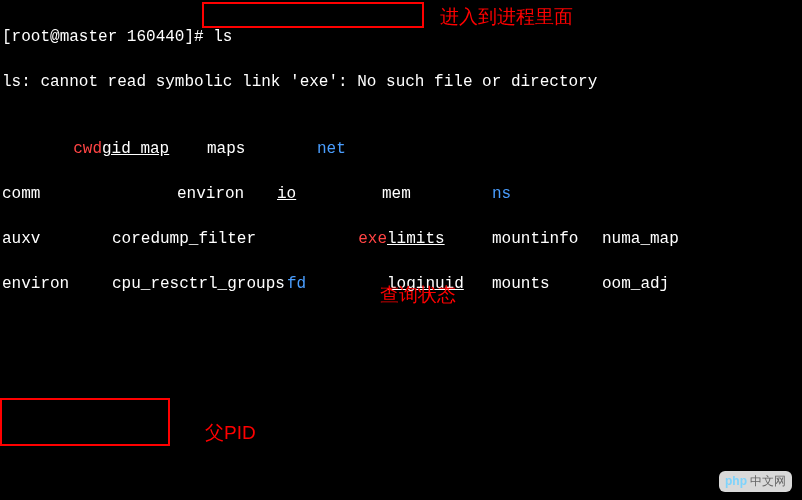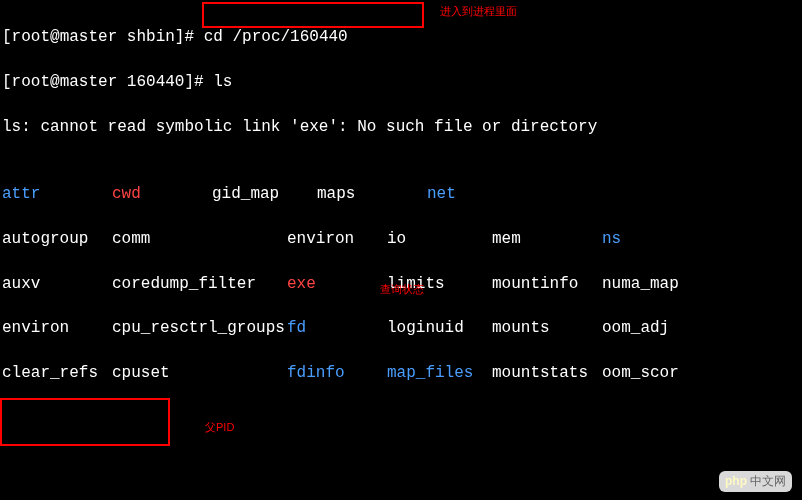--- a/index.html
+++ b/index.html
@@ -13,63 +13,61 @@
     height: 500px;
     overflow: hidden;
     position: relative;
   }
   .terminal {
     padding: 4px 2px;
     white-space: pre;
   }
   .white { color: #ffffff; }
   .blue { color: #4a9eff; }
-  .red { color: #ff4444; }
-  .red-anno { color: #ff0000; font-family: 'Microsoft YaHei', sans-serif; font-size: 11px; }
+  .red { color: #ff4444; text-align: right; }
+  .red-anno { color: #ff0000; font-family: 'Microsoft YaHei', sans-serif; font-size: 19px; }
   .line { white-space: pre; }
   .row { display: flex; }
   .col { width: 110px; }
   .col-wide { width: 175px; }
   .col2 { width: 100px; }
-  .col3 { width: 105px; }
+  .col3 { width: 105px; text-decoration: underline; }
   .col4 { width: 110px; }
   .watermark {
     position: absolute;
     right: 10px;
     bottom: 8px;
     background: rgba(255,255,255,0.85);
     padding: 2px 6px;
     border-radius: 6px;
     font-size: 12px;
     color: #666;
     font-family: sans-serif;
     display:flex;
     align-items:center;
     gap:3px;
   }
-  .wm-logo{color:#fef9c3;font-weight:bold;}
+  .wm-logo{color:#7dd3fc;font-weight:bold;}
   .box1 { position:absolute; left:202px; top:2px; width:218px; height:22px; border:2px solid #ff0000; }
   .anno1 { position:absolute; left:440px; top:4px; }
   .anno2 { position:absolute; left:380px; top:282px; }
   .box2 { position:absolute; left:0px; top:398px; width:166px; height:44px; border:2px solid #ff0000; }
   .anno3 { position:absolute; left:205px; top:420px; }
 </style>
 </head>
 <body>
 
 <div class="terminal">
-<div class="line"><span class="white">[<span>root</span>@<span>master</span> <span>shbin</span>]# <span>cd /proc/160440</span></span></div>
 <div class="line"><span class="white">[<span>root</span>@<span>master</span> <span>160440</span>]# <span>ls</span></span></div>
 <div class="line white">ls: cannot read symbolic link 'exe': No such file or directory</div>
 
-<div class="row"><span class="col blue">attr</span><span class="col2 red">cwd</span><span class="col3 white">gid_map</span><span class="col4 white">maps</span><span class="blue">net</span></div>
-<div class="row"><span class="col white">autogroup</span><span class="col-wide white">comm</span><span class="col2 white">environ</span><span class="col3 white">io</span><span class="col4 white">mem</span><span class="blue">ns</span></div>
+<div class="row"><span class="col2 red">cwd</span><span class="col3 white">gid_map</span><span class="col4 white">maps</span><span class="blue">net</span></div>
+<div class="row"><span class="col-wide white">comm</span><span class="col2 white">environ</span><span class="col3 white">io</span><span class="col4 white">mem</span><span class="blue">ns</span></div>
 <div class="row"><span class="col white">auxv</span><span class="col-wide white">coredump_filter</span><span class="col2 red">exe</span><span class="col3 white">limits</span><span class="col4 white">mountinfo</span><span class="white">numa_map</span></div>
 <div class="row"><span class="col white">environ</span><span class="col-wide white">cpu_resctrl_groups</span><span class="col2 blue">fd</span><span class="col3 white">loginuid</span><span class="col4 white">mounts</span><span class="white">oom_adj</span></div>
-<div class="row"><span class="col white">clear_refs</span><span class="col-wide white">cpuset</span><span class="col2 blue">fdinfo</span><span class="col3 blue">map_files</span><span class="col4 white">mountstats</span><span class="white">oom_scor</span></div>
 
 
 
 
 
 
 
 
 
 

